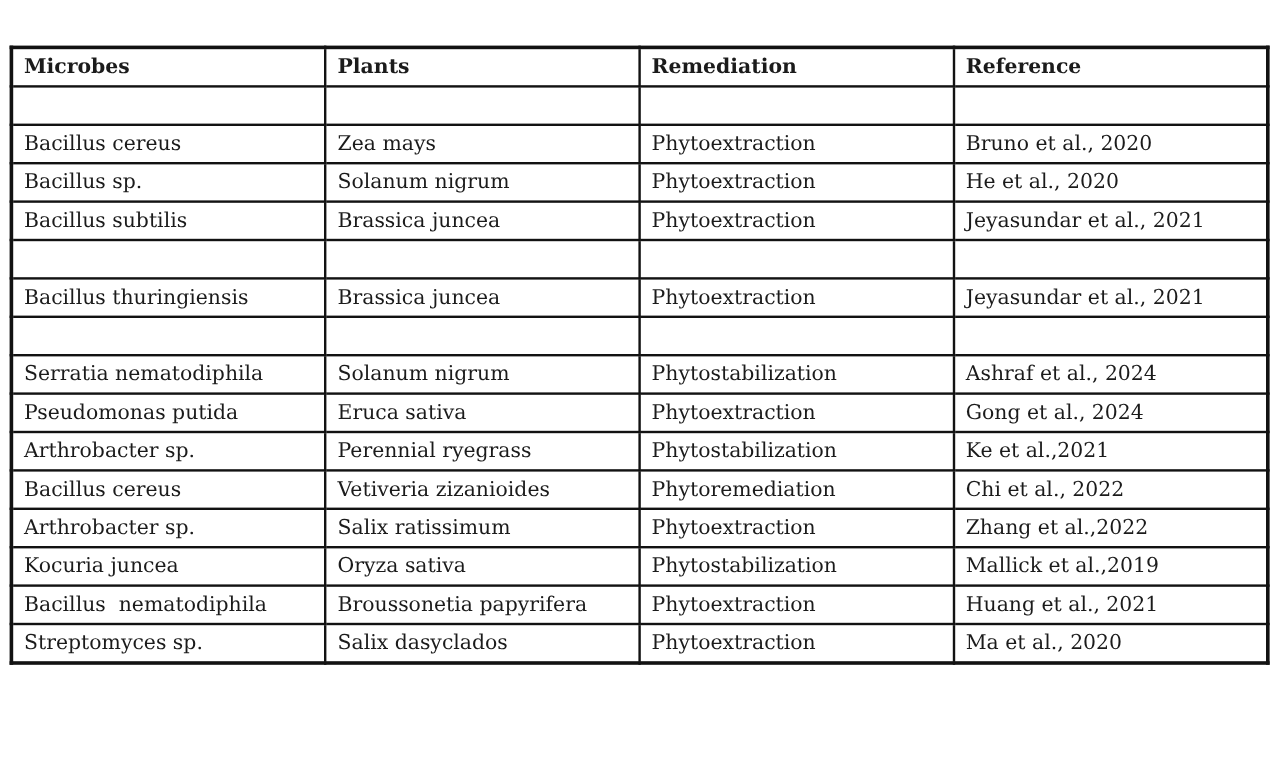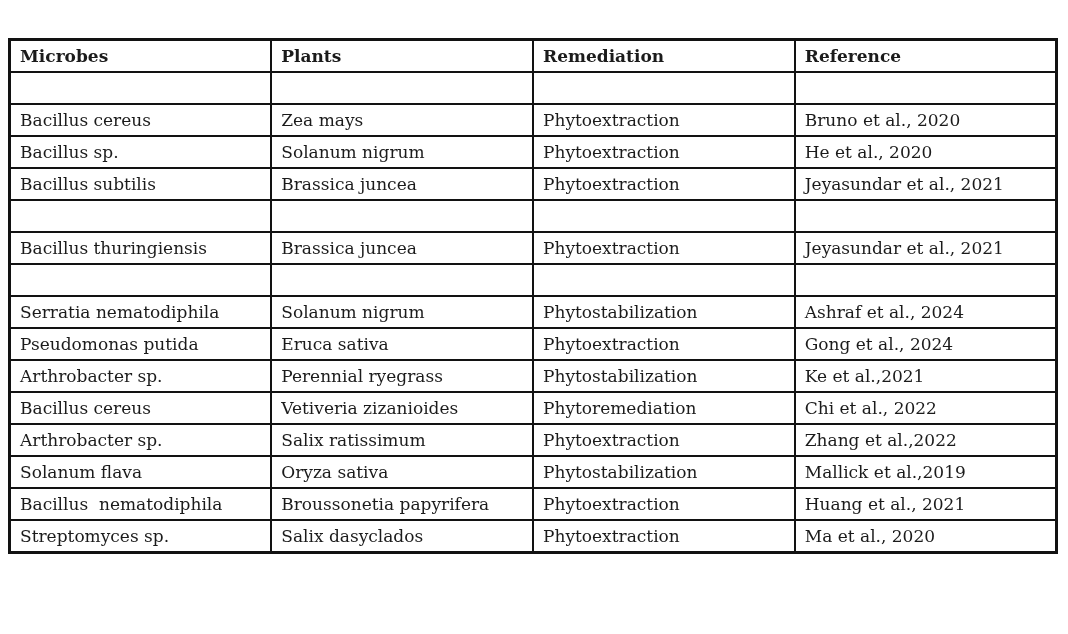--- a/index.html
+++ b/index.html
@@ -130,21 +130,21 @@
           <td>Phytoremediation</td>
           <td>Chi et al., 2022</td>
         </tr>
         <tr>
           <td>Arthrobacter sp.</td>
           <td>Salix ratissimum</td>
           <td>Phytoextraction</td>
           <td>Zhang et al.,2022</td>
         </tr>
         <tr>
-          <td>Solanum flava</td>
+          <td>Kocuria juncea</td>
           <td>Oryza sativa</td>
           <td>Phytostabilization</td>
           <td>Mallick et al.,2019</td>
         </tr>
         <tr>
           <td>Bacillus  nematodiphila</td>
           <td>Broussonetia papyrifera</td>
           <td>Phytoextraction</td>
           <td>Huang et al., 2021</td>
         </tr>

